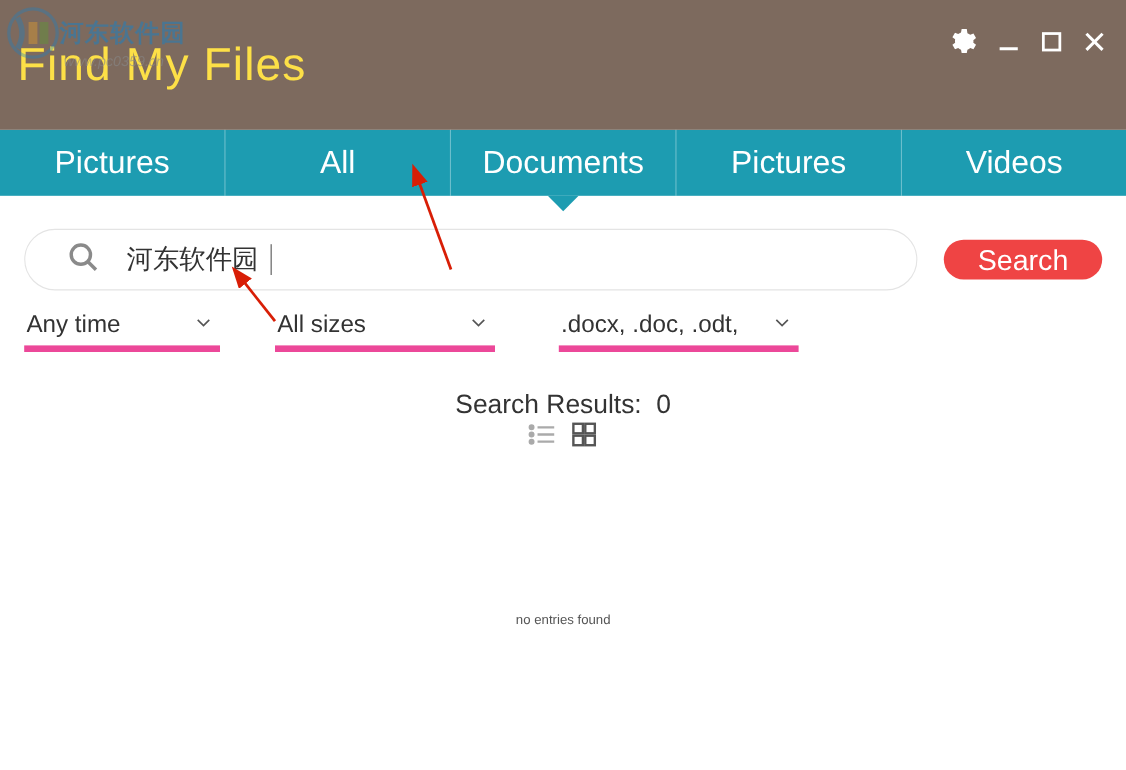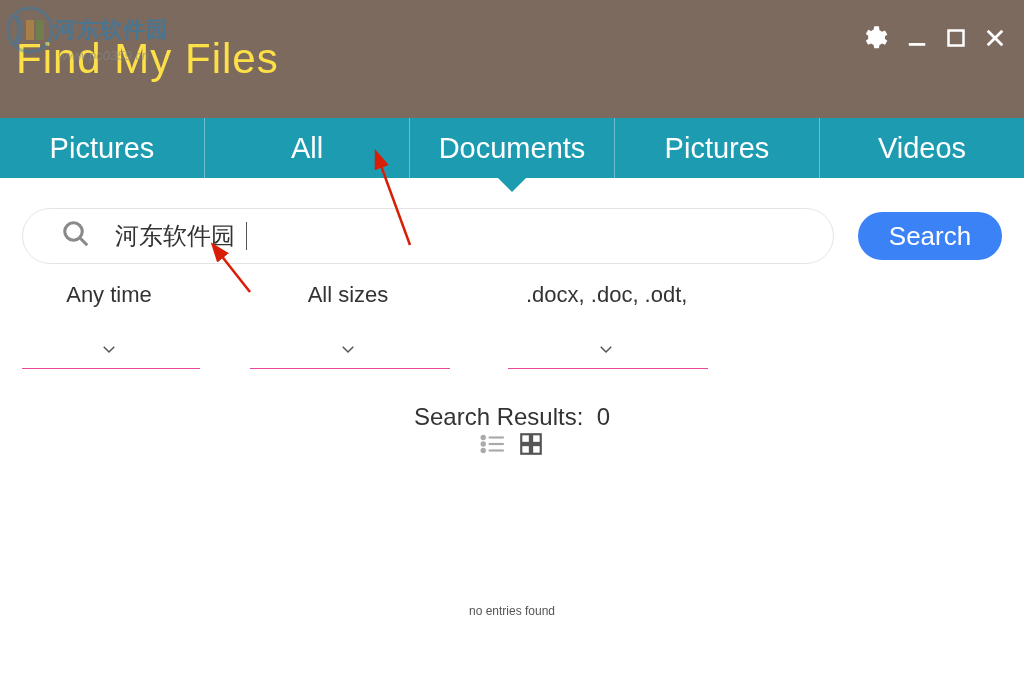--- a/index.html
+++ b/index.html
@@ -20,24 +20,24 @@
     .tab.active::after {
       content: ''; position: absolute; bottom: -14px; left: 50%; transform: translateX(-50%);
       width: 0; height: 0; border-left: 14px solid transparent; border-right: 14px solid transparent;
       border-top: 14px solid #1d9cb1;
     }
     
     .search-area { padding: 30px 22px 14px 22px; display: flex; align-items: center; gap: 24px; }
     .search-box { flex: 1; height: 56px; border: 1px solid #e4e4e4; border-radius: 28px; display: flex; align-items: center; padding: 0 20px 0 38px; gap: 24px; }
     .search-icon { color: #888; }
     .search-input { border: none; outline: none; font-size: 24px; font-weight: 300; color: #333; flex: 1; border-right: 1px solid #555; padding-right: 2px; width: 100%; }
-    .search-btn { width: 144px; height: 48px; background: #3b82f6; color: #fff; border: none; border-radius: 24px; font-size: 26px; font-weight: 300; cursor: pointer; }
+    .search-btn { width: 144px; height: 36px; background: #ef4444; color: #fff; border: none; border-radius: 24px; font-size: 26px; font-weight: 300; cursor: pointer; }
     
     .filters { padding: 0 22px; display: flex; gap: 50px; }
-    .dropdown { display: flex; align-items: center; justify-content: space-between; gap: 32px; border-bottom: 1px solid #ec4899; padding: 4px 6px 6px 2px; cursor: pointer; min-width: 178px; flex-direction: column; }
+    .dropdown { display: flex; align-items: center; justify-content: space-between; gap: 32px; border-bottom: 6px solid #ec4899; padding: 4px 6px 6px 2px; cursor: pointer; min-width: 178px; }
     .dropdown-label { font-size: 22px; font-weight: 300; color: #333; white-space: nowrap; overflow: hidden; }
     .dropdown.w2 { min-width: 200px; gap: 16px; }
     .dropdown.w3 { min-width: 200px; margin-left: 8px; }
     .chev { color: #555; }
     
     .results-header { padding: 34px 22px 0 22px; display: flex; align-items: center; justify-content: space-between; flex-direction: column; }
     .results-text { font-size: 24px; font-weight: 300; color: #333; }
     .view-toggles { display: flex; gap: 12px; color: #777; }
     
     .results-body { height: 300px; display: flex; align-items: center; justify-content: center; }

